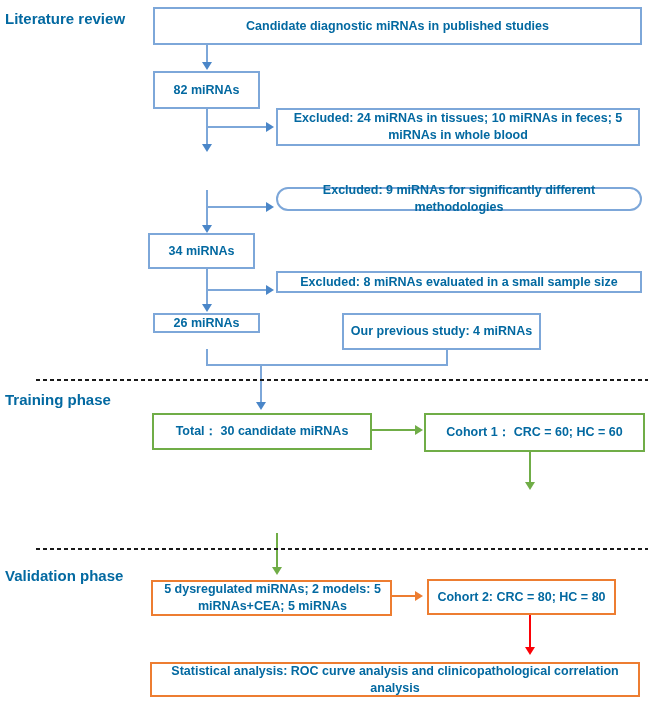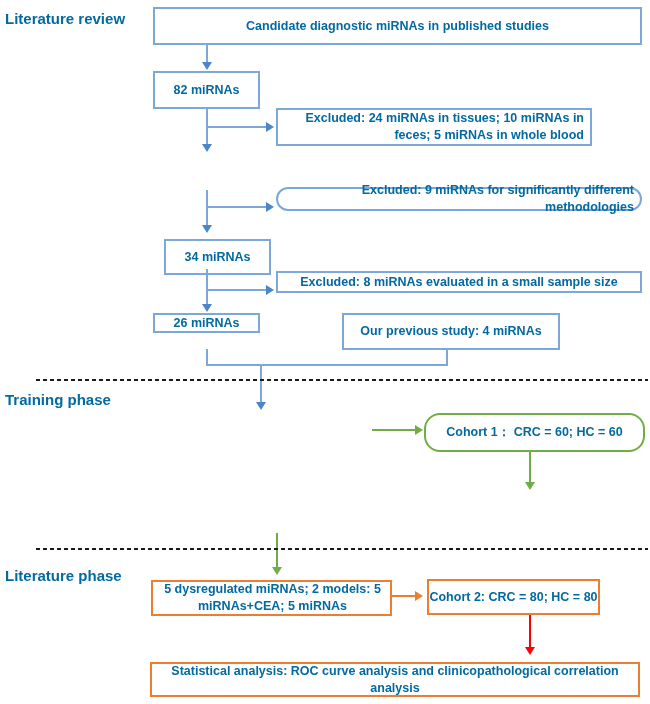--- a/index.html
+++ b/index.html
@@ -12,21 +12,21 @@
   .section-label {
     position:absolute; left:5px; font-weight:bold; font-size:15px;
     letter-spacing:0px; white-space:nowrap;
   }
   .box {
     position:absolute; box-sizing:border-box; background:#fff;
     border:2px solid #000; font-weight:bold; font-size:12.5px; line-height:1.35;
     display:flex; align-items:center; justify-content:center;
     text-align:center; padding:2px 6px;
   }
-  .box.blue   { border-color: var(--blue-line); text-align: right; }
+  .box.blue   { border-color: var(--blue-line); }
   .box.green  { border-color: var(--green); }
   .box.orange { border-color: var(--orange); }
   .box.left-text { justify-content:flex-start; text-align:center; padding-left:8px; }
   .box.oneline { white-space:nowrap; }
   .vl { position:absolute; width:2px; background:var(--c); }
   .hl { position:absolute; height:2px; background:var(--c); }
   .ah { position:absolute; width:0; height:0; }
   .ah.down  { border-left:5px solid transparent; border-right:5px solid transparent; border-top:8px solid var(--c); }
   .ah.right { border-top:5px solid transparent; border-bottom:5px solid transparent; border-left:8px solid var(--c); }
   .dashed {
@@ -46,75 +46,76 @@
   <div class="vl" style="--c:var(--blue-line); left:206px; top:45px; height:18px;"></div>
   <div class="ah down" style="--c:var(--blue-head); left:202px; top:62px;"></div>
 
   <div class="box blue" style="left:153px; top:71px; width:107px; height:38px;">82 miRNAs</div>
 
   <div class="vl" style="--c:var(--blue-line); left:206px; top:109px; height:36px;"></div>
   <div class="ah down" style="--c:var(--blue-head); left:202px; top:144px;"></div>
   <div class="hl" style="--c:var(--blue-line); left:206px; top:126px; width:62px;"></div>
   <div class="ah right" style="--c:var(--blue-head); left:266px; top:122px;"></div>
 
-  <div class="box blue" style="left:276px; top:108px; width:316px; height:38px;">Excluded: 24 miRNAs in tissues; 10 miRNAs in feces; 5 miRNAs in whole blood</div>
+  <div class="box blue" style="left:276px; top:108px; width:364px; height:38px;">Excluded: 24 miRNAs in tissues; 10 miRNAs in feces; 5 miRNAs in whole blood</div>
 
 
   <div class="vl" style="--c:var(--blue-line); left:206px; top:190px; height:36px;"></div>
   <div class="ah down" style="--c:var(--blue-head); left:202px; top:225px;"></div>
   <div class="hl" style="--c:var(--blue-line); left:206px; top:206px; width:62px;"></div>
   <div class="ah right" style="--c:var(--blue-head); left:266px; top:202px;"></div>
 
   <div class="box blue" style="left:276px; top:187px; width:366px; height:24px;border-radius:17px;">Excluded: 9 miRNAs for significantly different methodologies</div>
 
-  <div class="box blue" style="left:164px; top:233px; width:107px; height:36px;margin-top:6px;">34 miRNAs</div>
+  <div class="box blue" style="left:148px; top:233px; width:107px; height:36px;">34 miRNAs</div>
 
   <div class="vl" style="--c:var(--blue-line); left:206px; top:269px; height:36px;"></div>
   <div class="ah down" style="--c:var(--blue-head); left:202px; top:304px;"></div>
   <div class="hl" style="--c:var(--blue-line); left:206px; top:289px; width:62px;"></div>
   <div class="ah right" style="--c:var(--blue-head); left:266px; top:285px;"></div>
 
   <div class="box blue oneline" style="left:276px; top:271px; width:366px; height:22px;">Excluded: 8 miRNAs evaluated in a small sample size</div>
 
   <div class="box blue" style="left:153px; top:313px; width:107px; height:20px;">26 miRNAs</div>
 
-  <div class="box blue oneline" style="left:342px; top:313px; width:218px; height:37px;">Our previous study: 4 miRNAs</div>
+  <div class="box blue oneline" style="left:342px; top:313px; width:199px; height:37px;">Our previous study: 4 miRNAs</div>
 
   <div class="vl" style="--c:var(--blue-line); left:206px; top:349px; height:17px;"></div>
   <div class="vl" style="--c:var(--blue-line); left:446px; top:350px; height:16px;"></div>
   <div class="hl" style="--c:var(--blue-line); left:206px; top:364px; width:242px;"></div>
   <div class="vl" style="--c:var(--blue-line); left:260px; top:364px; height:39px;"></div>
   <div class="ah down" style="--c:var(--blue-head); left:256px; top:402px;"></div>
 
   <div class="dashed" style="left:36px; top:379px; width:612px;"></div>
 
   <div class="section-label" style="top:391px">Training phase</div>
 
+  <div class="box green oneline" style="left:152px; top:413px; width:220px; height:37px;">Total： 30 candidate miRNAs</div>
 
   <div class="hl" style="--c:var(--green); left:372px; top:429px; width:45px;"></div>
   <div class="ah right" style="--c:var(--green); left:415px; top:425px;"></div>
 
-  <div class="box green oneline" style="left:424px; top:413px; width:221px; height:39px;border-radius:16px;">Cohort 1： CRC = 60; HC = 60</div>
+  <div class="box green oneline" style="left:424px; top:413px; width:221px; height:39px;">Cohort 1： CRC = 60; HC = 60</div>
 
   <div class="vl" style="--c:var(--green); left:529px; top:452px; height:31px;"></div>
   <div class="ah down" style="--c:var(--green); left:525px; top:482px;"></div>
 
 
   <div class="vl" style="--c:var(--green); left:276px; top:533px; height:35px;"></div>
   <div class="ah down" style="--c:var(--green); left:272px; top:567px;"></div>
 
   <div class="dashed" style="left:36px; top:548px; width:612px;"></div>
 
-  <div class="section-label" style="top:567px">Literature phase</div>
+  <div class="section-label" style="top:567px">Validation phase</div>
 
   <div class="box orange left-text" style="left:151px; top:580px; width:241px; height:36px;">5 dysregulated miRNAs; 2 models: 5 miRNAs+CEA; 5 miRNAs</div>
 
   <div class="hl" style="--c:var(--orange); left:392px; top:595px; width:25px;"></div>
   <div class="ah right" style="--c:var(--orange); left:415px; top:591px;"></div>
 
-  <div class="box orange oneline" style="left:427px; top:579px; width:173px; height:36px;">Cohort 2: CRC = 80; HC = 80</div>
+  <div class="box orange oneline" style="left:427px; top:579px; width:189px; height:36px;">Cohort 2: CRC = 80; HC = 80</div>
 
   <div class="vl" style="--c:var(--red); left:529px; top:615px; height:33px;"></div>
   <div class="ah down" style="--c:var(--red); left:525px; top:647px;"></div>
 
   <div class="box orange" style="left:150px; top:662px; width:490px; height:35px;">Statistical analysis: ROC curve analysis and clinicopathological correlation analysis</div>
 
 </div>
 
 </body></html>

